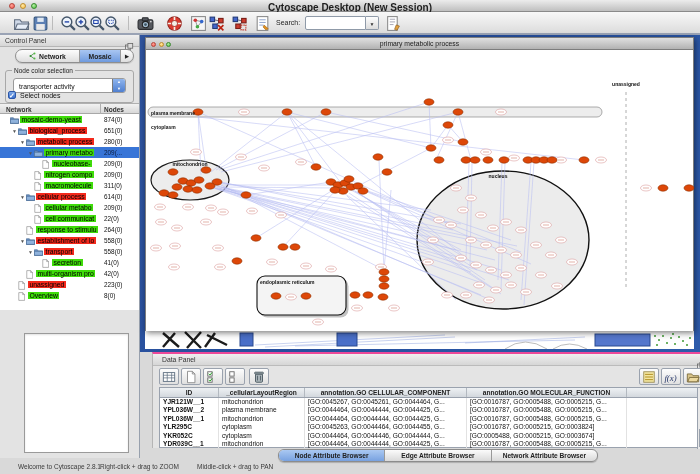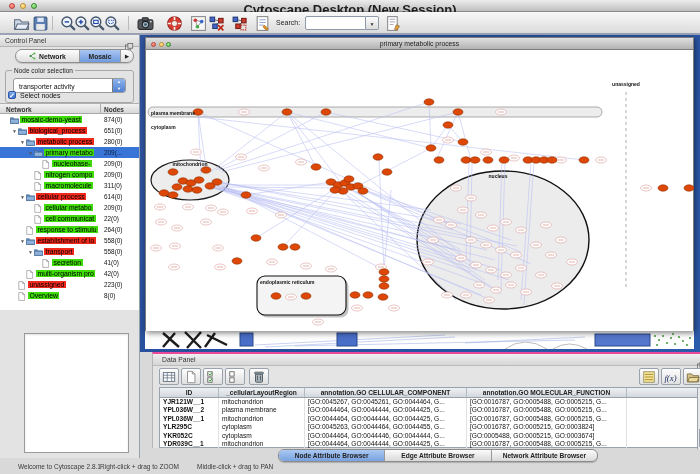--- a/index.html
+++ b/index.html
@@ -8,21 +8,21 @@
        font-family:"Liberation Sans",sans-serif;overflow:hidden;
        -webkit-font-smoothing:antialiased;}
   
   .titlebar{position:absolute;left:0;top:0;width:700px;height:12px;
     background:linear-gradient(#ececec,#bfbfbf);border-bottom:1px solid #8a8a8a;}
   .tl{position:absolute;top:3px;width:6px;height:6px;border-radius:50%;}
   .tl-red{left:9px;background:radial-gradient(circle at 35% 30%,#ffa59b,#f0574c);border:0.5px solid #b8453c;}
   .tl-yel{left:20px;background:radial-gradient(circle at 35% 30%,#ffe9a8,#f6bf4a);border:0.5px solid #c08e2e;}
   .tl-grn{left:31px;background:radial-gradient(circle at 35% 30%,#b9f0a8,#49c03e);border:0.5px solid #3a8a30;}
   .app-title{position:absolute;left:0;right:0;top:1.5px;text-align:center;
-    font-size:13px;font-weight:bold;color:#1d1d1d;}
+    font-size:10px;font-weight:bold;color:#1d1d1d;}
   
   .toolbar{position:absolute;left:0;top:12px;width:700px;height:23px;
     background:linear-gradient(#f8f8f8,#dcdcdc);border-bottom:2px solid #9aa3b5;}
   .tb-icon{position:absolute;top:3px;width:17px;height:17px;}
   .tb-icon svg{width:17px;height:17px;display:block;}
   .tb-sep{position:absolute;top:4px;width:1px;height:14px;background:#bbb;}
   .search-label{position:absolute;left:276px;top:7px;font-size:7px;color:#222;}
   .search-field{position:absolute;left:305px;top:4px;width:61px;height:14px;
     background:#fff;border:1px solid #8f9aa8;border-radius:2px 0 0 2px;font-size:7px;padding:0 2px;}
   .search-drop{position:absolute;left:366px;top:4px;width:13px;height:14px;

